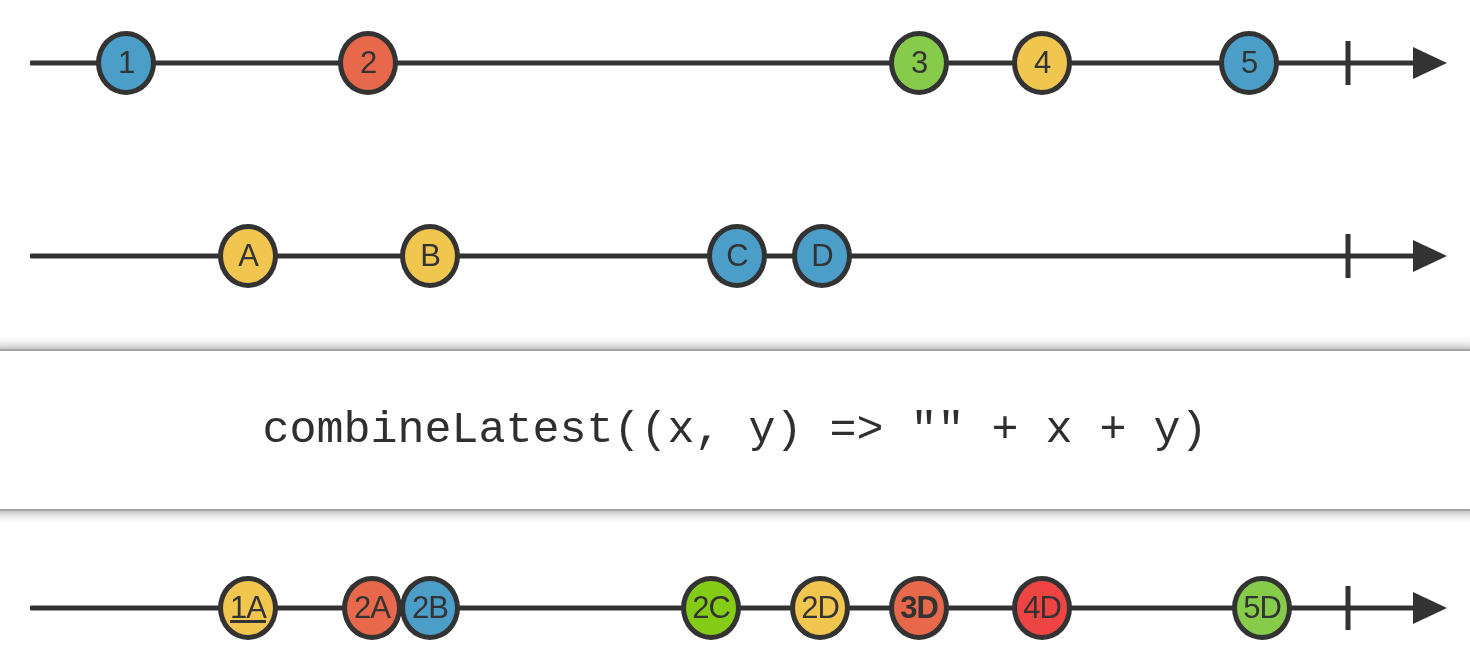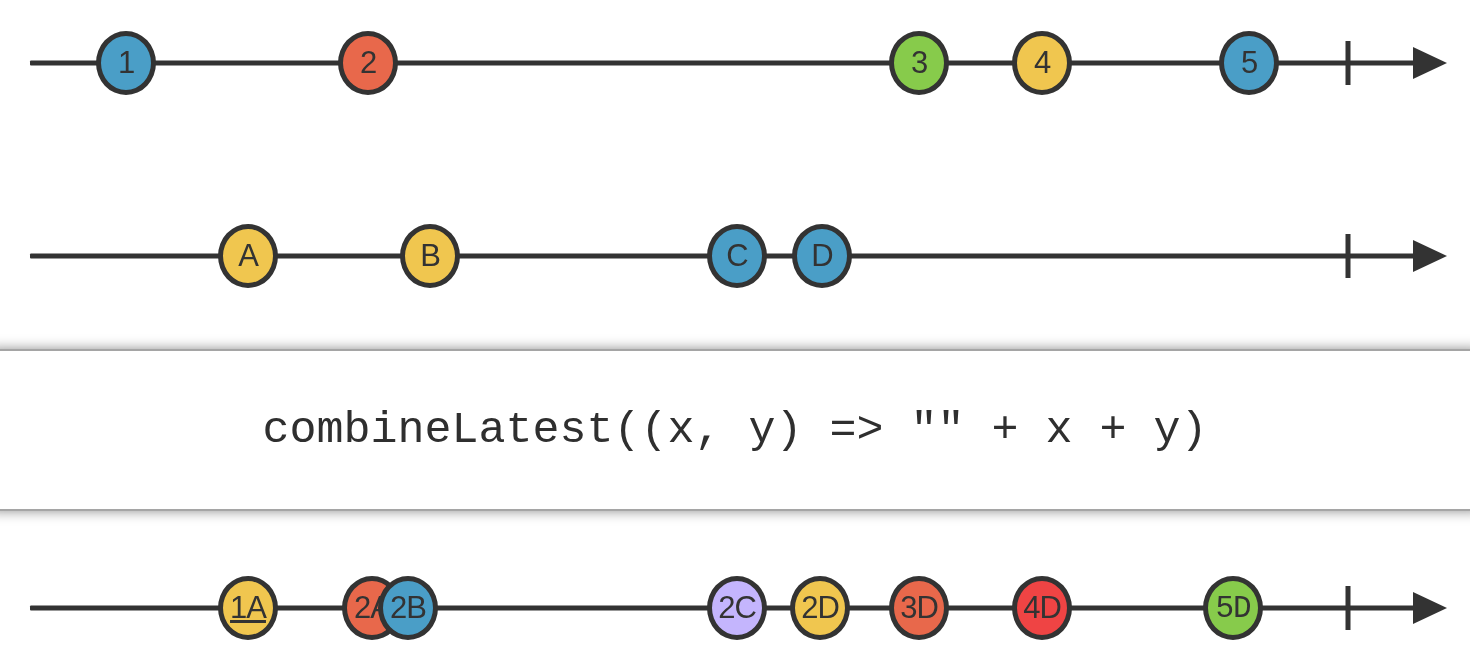--- a/index.html
+++ b/index.html
@@ -116,23 +116,23 @@
     </div>
 
   <div class="operator-box">
     <code class="operator-label">combineLatest((x, y) =&gt; "" + x + y)</code>
   </div>
 
   <div class="timeline" style="top: 608px;">
       <div class="tl-line"></div>
       <div class="marble" style="left: 248px; background: rgb(240, 198, 79); text-decoration: underline;">1A</div>
       <div class="marble" style="left: 372px; background: rgb(232, 104, 75);">2A</div>
-      <div class="marble" style="left: 408px; background: rgb(74, 158, 199);">2B</div>
-      <div class="marble" style="left: 737px; background: #c4b5fd;">2C</div>
+      <div class="marble" style="left: 430px; background: rgb(74, 158, 199);">2B</div>
+      <div class="marble" style="left: 711px; background: #84cc16;">2C</div>
       <div class="marble" style="left: 820px; background: rgb(240, 198, 79); text-align: center;">2D</div>
-      <div class="marble" style="left: 919px; background: rgb(232, 104, 75);">3D</div>
+      <div class="marble" style="left: 919px; background: rgb(232, 104, 75); font-weight: bold;">3D</div>
       <div class="marble" style="left: 1042px; background: #ef4444;">4D</div>
-      <div class="marble" style="left: 1233px; background: rgb(135, 203, 75); font-family: Liberation Mono, monospace;">5D</div>
+      <div class="marble" style="left: 1262px; background: rgb(135, 203, 75);">5D</div>
       <div class="tl-tick" style="left: 1348px;"></div>
       <div class="tl-arrow"></div>
     </div>
 
 </div>
 
 </body></html>

